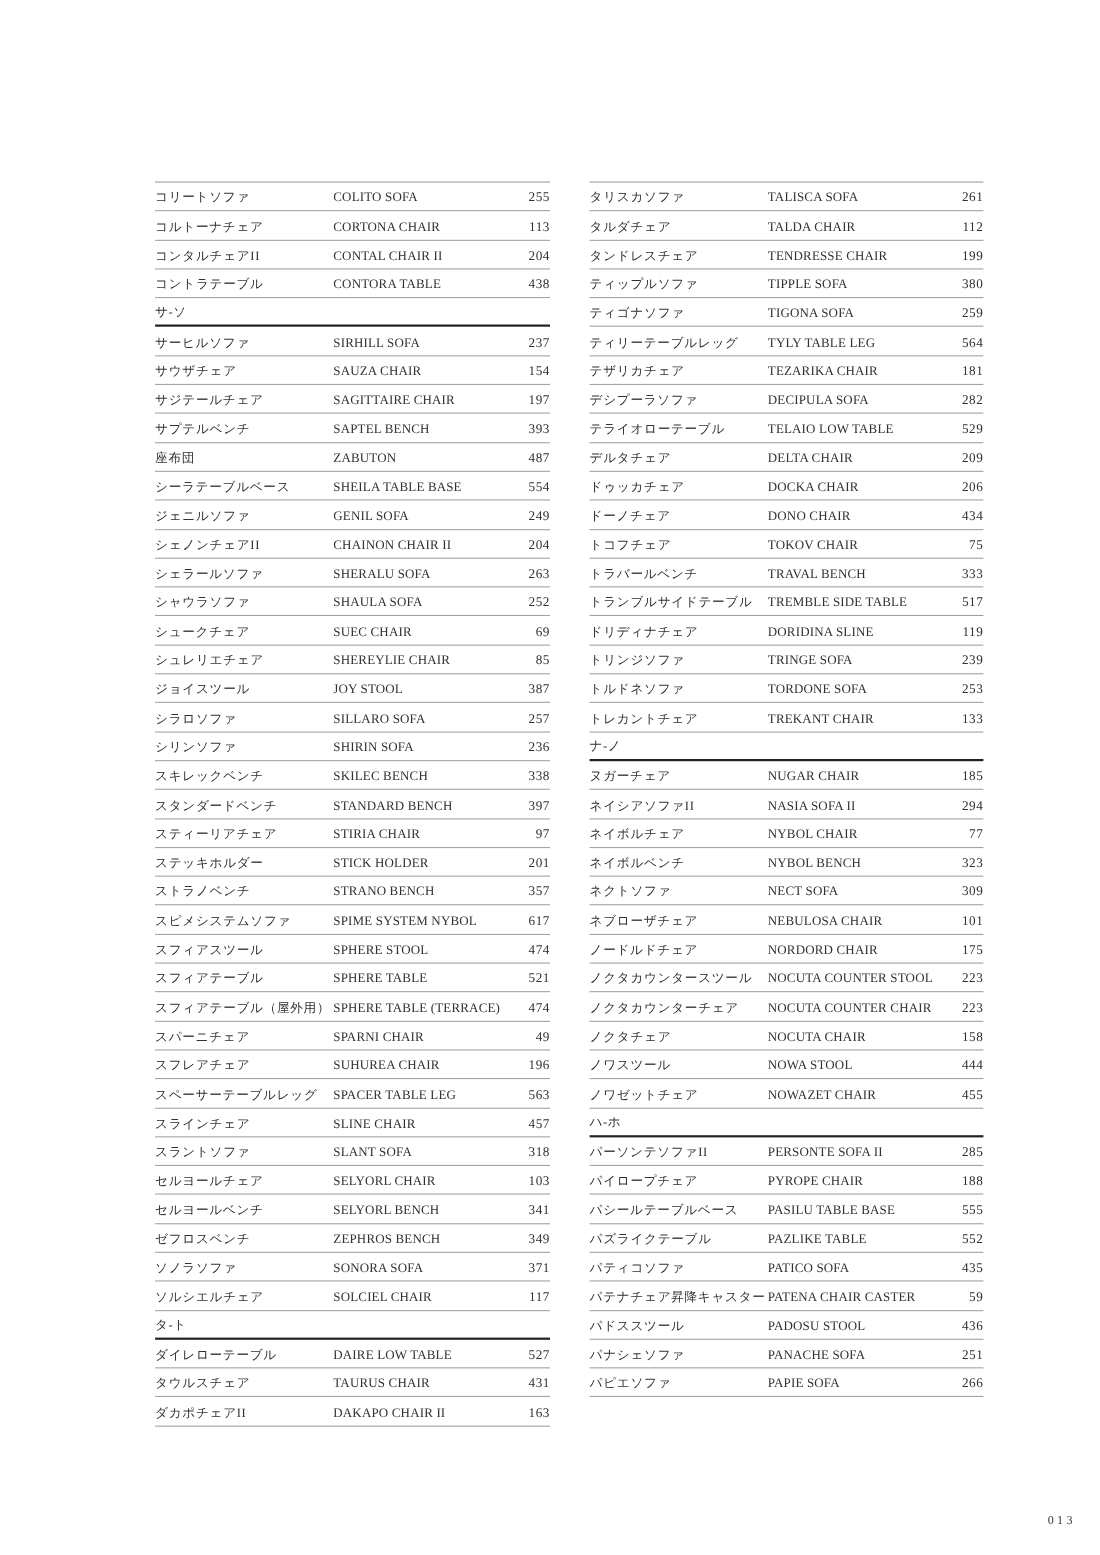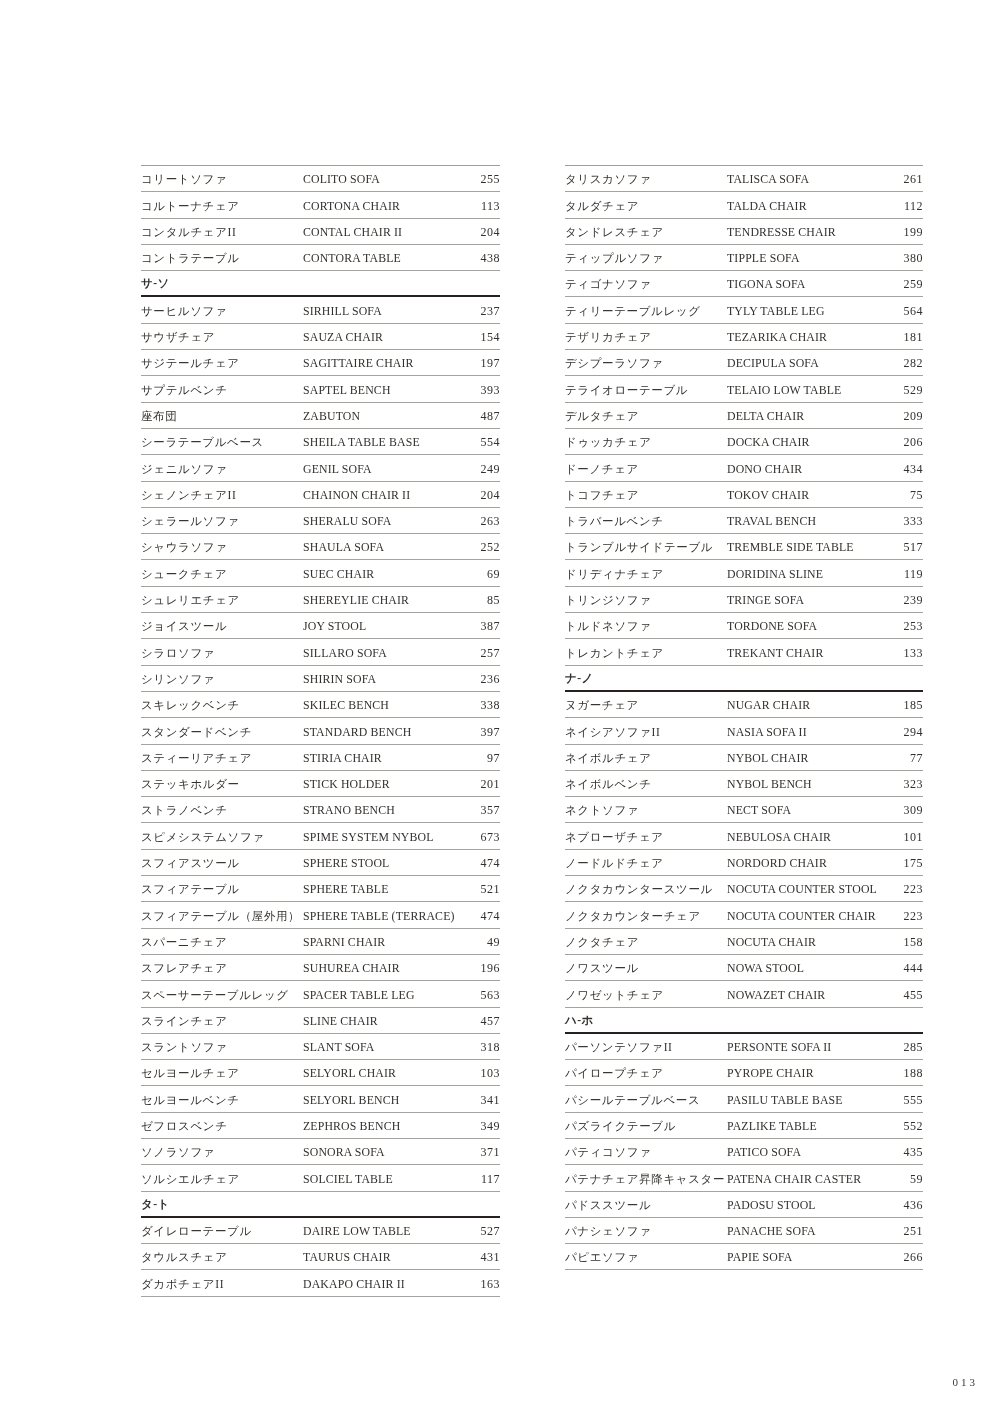--- a/index.html
+++ b/index.html
@@ -13,38 +13,37 @@
     height: 1414px;
     font-family: "Liberation Serif", "DejaVu Serif", serif;
     color: #33302d;
     overflow: hidden;
   }
   .index-columns {
     position: absolute;
     left: 141px;
     top: 165px;
     display: flex;
-    gap: 65px;
+    gap: 36px;
   }
   .index-col {
     width: 359px;
     border-top: 1px solid #a39d97;
   }
   .index-col.right { width: 358px; }
   .row {
     box-sizing: border-box;
     height: 26.3px;
     display: flex;
     align-items: flex-end;
     padding-bottom: 4px;
     border-bottom: 1px solid #a8a29c;
   }
   .row.section-row {
     border-bottom: 2.5px solid #26211e;
-    font-weight: bold;
   }
   .cell-jp {
     width: 162px;
     flex: 0 0 162px;
     font-size: 11.5px;
     letter-spacing: 0.6px;
     white-space: nowrap;
     overflow: hidden;
   }
   .cell-en {
@@ -197,21 +196,21 @@
         <span class="cell-page">201</span>
       </div>
       <div class="row item-row">
         <span class="cell-jp">ストラノベンチ</span>
         <span class="cell-en">STRANO BENCH</span>
         <span class="cell-page">357</span>
       </div>
       <div class="row item-row">
         <span class="cell-jp">スピメシステムソファ</span>
         <span class="cell-en">SPIME SYSTEM NYBOL</span>
-        <span class="cell-page">673</span>
+        <span class="cell-page">617</span>
       </div>
       <div class="row item-row">
         <span class="cell-jp">スフィアスツール</span>
         <span class="cell-en">SPHERE STOOL</span>
         <span class="cell-page">474</span>
       </div>
       <div class="row item-row">
         <span class="cell-jp">スフィアテーブル</span>
         <span class="cell-en">SPHERE TABLE</span>
         <span class="cell-page">521</span>
@@ -261,21 +260,21 @@
         <span class="cell-en">ZEPHROS BENCH</span>
         <span class="cell-page">349</span>
       </div>
       <div class="row item-row">
         <span class="cell-jp">ソノラソファ</span>
         <span class="cell-en">SONORA SOFA</span>
         <span class="cell-page">371</span>
       </div>
       <div class="row item-row">
         <span class="cell-jp">ソルシエルチェア</span>
-        <span class="cell-en">SOLCIEL TABLE</span>
+        <span class="cell-en">SOLCIEL CHAIR</span>
         <span class="cell-page">117</span>
       </div>
       <div class="row section-row">
         <span class="section-label">タ-ト</span>
       </div>
       <div class="row item-row">
         <span class="cell-jp">ダイレローテーブル</span>
         <span class="cell-en">DAIRE LOW TABLE</span>
         <span class="cell-page">527</span>
       </div>

